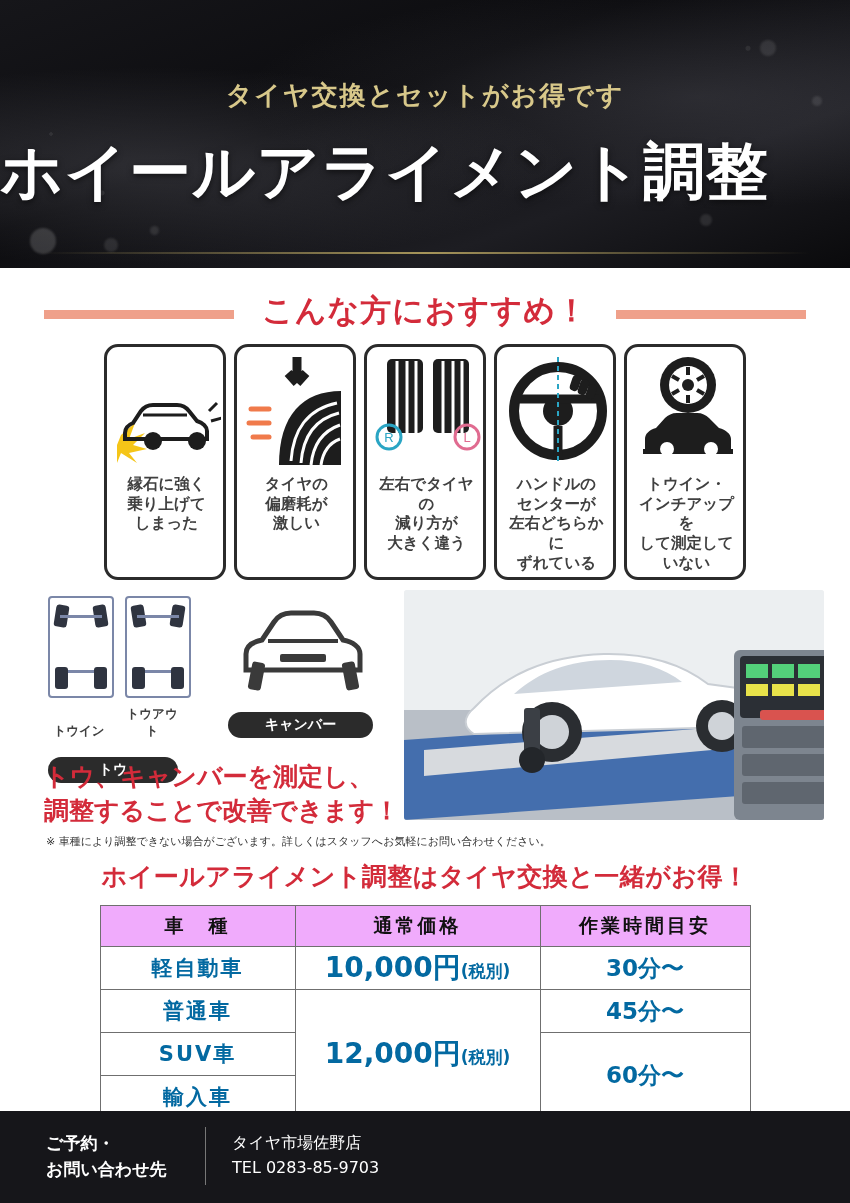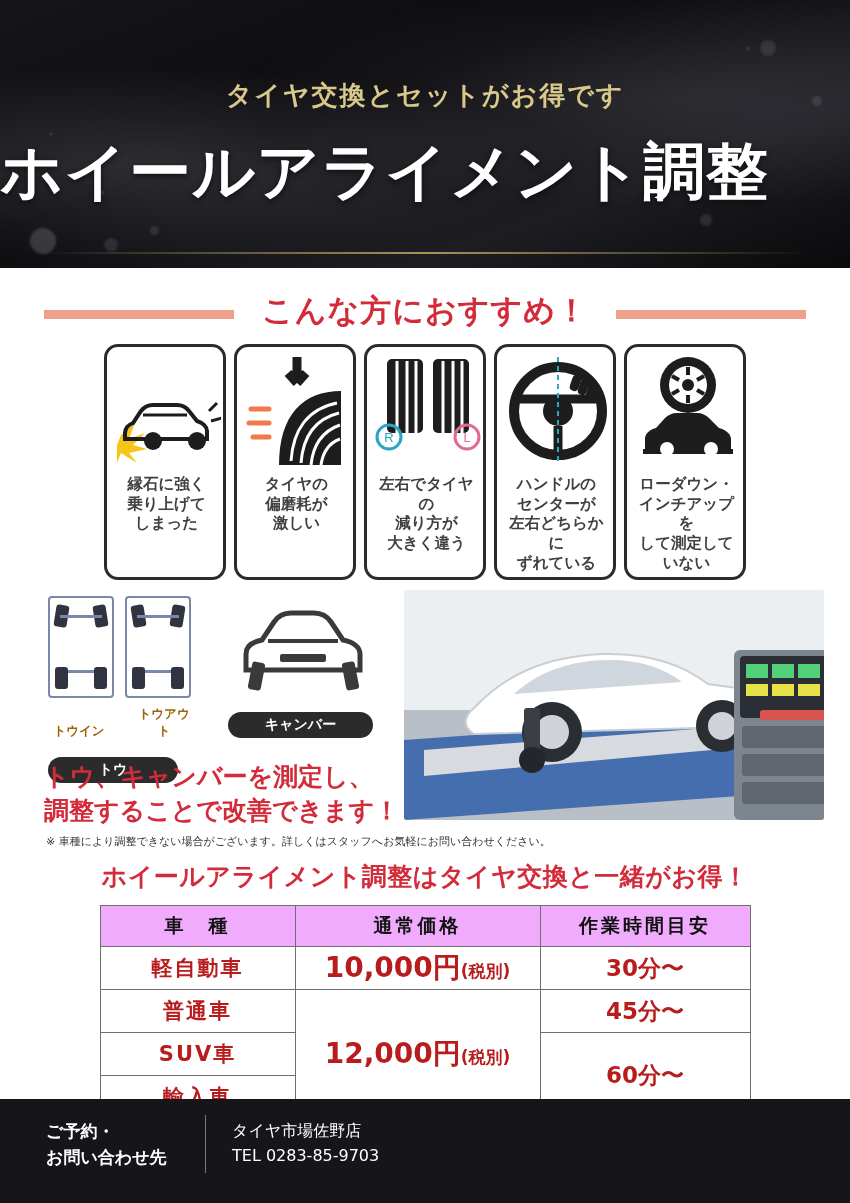--- a/index.html
+++ b/index.html
@@ -72,21 +72,21 @@
 
   
   .mid{position:relative;height:268px;margin-top:10px;}
   .toe-wrap{position:absolute;left:48px;top:6px;}
   .toe-box{
     width:62px;height:98px;border:2px solid #7b87a8;border-radius:4px;
     position:relative;display:inline-block;margin-right:6px;background:#fff;
   }
   .tire{position:absolute;width:13px;height:22px;background:#2f3440;border-radius:3px;}
   .axle{position:absolute;left:10px;right:10px;height:3px;background:#7b87a8;}
-  .toe-lbl{font-size:12.5px;font-weight:bold;color:#a16207;text-align:center;width:62px;display:inline-block;margin-right:18px;}
+  .toe-lbl{font-size:12.5px;font-weight:bold;color:#404040;text-align:center;width:62px;display:inline-block;margin-right:6px;}
   .pill{
     display:inline-block;background:#2b2b2b;color:#fff;font-weight:bold;
     border-radius:13px;padding:4px 0;text-align:center;font-size:14px;
   }
   .camber-car{position:absolute;left:228px;top:6px;width:150px;height:110px;}
   .photo{
     position:absolute;right:26px;top:0;width:420px;height:230px;
     border-radius:3px;overflow:hidden;
     background:linear-gradient(180deg,#f2f2f2 0%,#e9e9ea 52%,#cfd3d8 53%,#b7bcc4 100%);
   }
@@ -106,34 +106,34 @@
   }
   table.price{
     border-collapse:collapse;margin:12px auto 0 auto;width:650px;
     table-layout:fixed;
   }
   table.price th{
     background:#f0abfc;border:1px solid #6f6f6f;height:38px;
     font-size:19px;font-weight:bold;color:#111;letter-spacing:3px;
   }
   table.price td{
-    border:1px solid #6f6f6f;text-align:center;color:#b91c1c;
+    border:1px solid #6f6f6f;text-align:center;color:#0369a1;
   }
   td.kind{font-size:21px;font-weight:bold;height:40px;letter-spacing:2px;}
   td.price-cell{font-size:28px;font-weight:bold;}
   td.price-cell .tax{font-size:17px;font-weight:bold;}
   td.time{font-size:23px;font-weight:bold;margin-left:16px;}
   .price-notes{
     width:650px;margin:8px auto 0 auto;display:flex;gap:26px;
     font-size:11.5px;color:#333;
   }
 
   
   .footer{
-    position:absolute;left:0;bottom:0;width:850px;height:104px;
+    position:absolute;left:0;bottom:0;width:850px;height:92px;
     background:#16161a;color:#fff;
   }
   .footer .label{
     position:absolute;left:46px;top:20px;font-size:17px;font-weight:bold;line-height:1.5;
   }
   .footer .divider{position:absolute;left:205px;top:16px;width:1px;height:58px;background:#777;}
   .footer .shop{position:absolute;left:232px;top:20px;font-size:16px;line-height:1.55;}
   .footer .msg{position:absolute;left:400px;top:20px;font-size:15px;line-height:1.6;}
 </style>
 </head>
@@ -262,21 +262,21 @@
               <path d="M62 37 l7 4"></path>
             <path d="M37 41 l7 -4"></path>
               <path d="M62 27 l7 -4"></path>
           </g>
           <path d="M10 96 h86 v-10 c0-5 -5-9 -12-11 l-10-10 c-3-3 -7-5 -12-5 H42 c-5 0 -9 2 -12 5 l-9 10 c-7 2 -11 6 -11 11 v10 z" fill="#1d1d1d"></path>
           <rect x="8" y="96" width="90" height="5" fill="#1d1d1d"></rect>
           <circle cx="32" cy="96" r="7" fill="#ffffff"></circle>
           <circle cx="76" cy="96" r="7" fill="#ffffff"></circle>
         </svg>
       </div>
-      <div class="cap" style="white-space:pre-line">ローダウン・
+      <div class="cap" style="white-space:pre-line">トウイン・
 インチアップを
 して測定して
 いない</div>
     </div>
   </div>
 
   <div class="mid">
 
     <div class="toe-wrap">
       <div>

